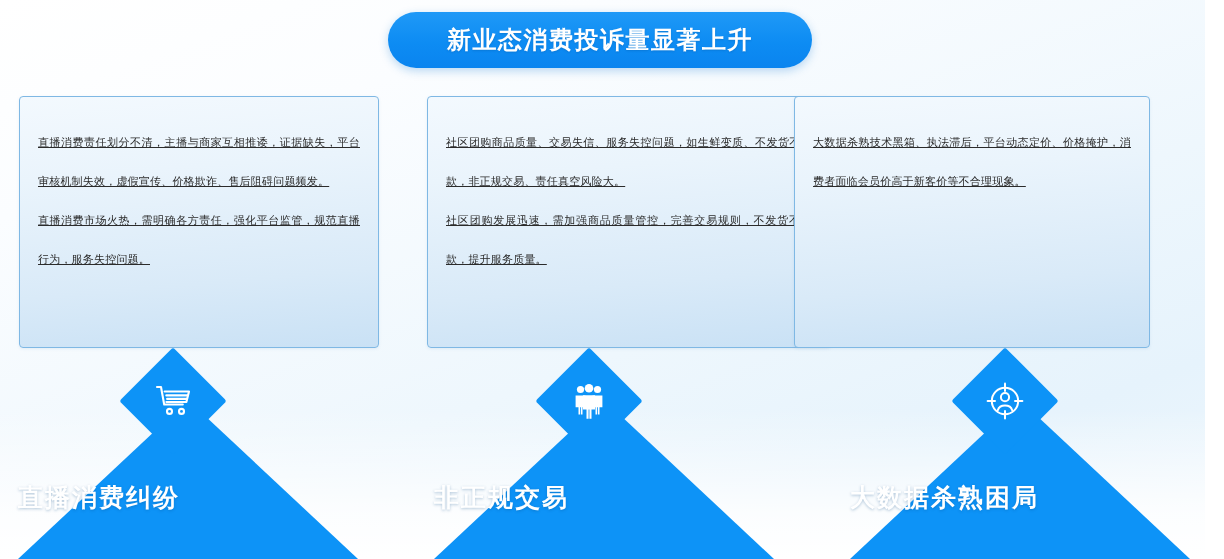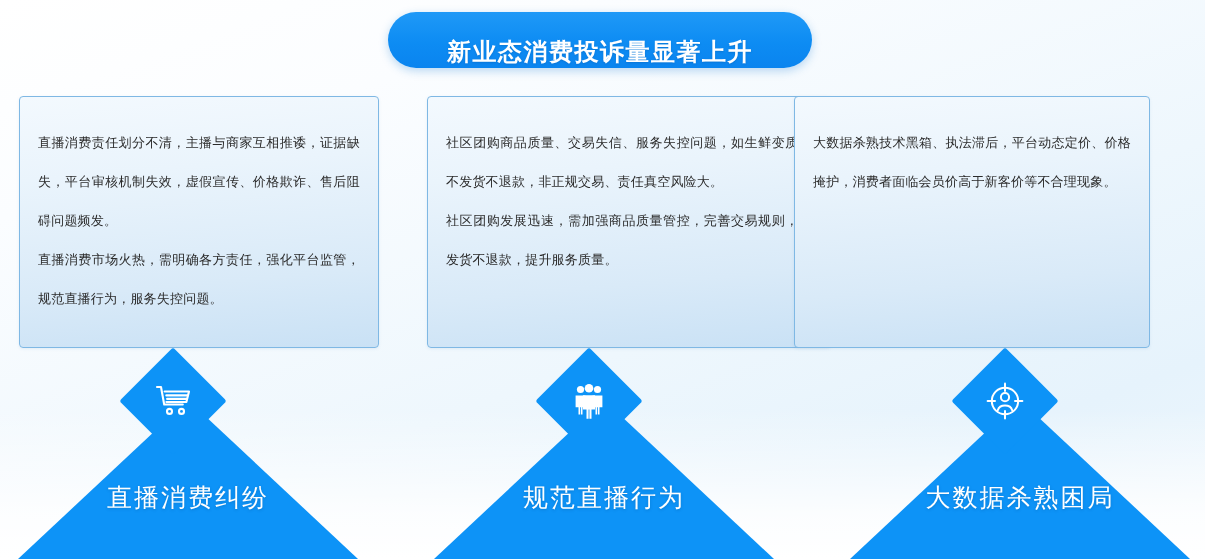--- a/index.html
+++ b/index.html
@@ -53,21 +53,21 @@
   .title-pill {
     position: absolute;
     left: 388px;
     top: 12px;
     width: 424px;
     height: 56px;
     border-radius: 28px;
     background: linear-gradient(180deg, #1f99f7 0%, #0d8cf3 55%, #0a84ef 100%);
     box-shadow: 0 3px 10px rgba(14,120,210,0.28);
     display: flex;
-    align-items: flex-end;
+    align-items: center;
     justify-content: center;
   }
   .title-pill-text {
     color: #ffffff;
     font-size: 24px;
     font-weight: bold;
     letter-spacing: 1.5px;
     text-shadow: 0 1px 2px rgba(0,60,120,0.22);
     white-space: nowrap;
   }
@@ -84,25 +84,26 @@
     box-shadow: 0 1px 3px rgba(90,140,190,0.12);
     padding: 26px 18px 0 18px;
   }
   .card-1 { left: 19px;  width: 360px; }
   .card-2 { left: 427px; width: 404px; }
   .card-3 { left: 794px; width: 356px; }
 
   .card-para {
     margin: 0;
     color: #2b2b2b;
-    font-size: 13px;
+    font-size: 11px;
     line-height: 39px;
     text-align: justify;
     text-justify: inter-ideograph;
     letter-spacing: 0.2px;
+    text-decoration: underline;
   }
   .card-para + .card-para { margin-top: 0; }
 
   
   .pyramid {
     position: absolute;
     top: 355px;
     width: 340px;
     height: 204px;
   }
@@ -141,24 +142,23 @@
     justify-content: center;
     pointer-events: none;
   }
   .diamond-icon svg { display: block; }
 
   .pyramid-label {
     position: absolute;
     left: 0;
     top: 126px;
     width: 340px;
-    text-align: center;
     color: #ffffff;
     font-size: 25px;
-    font-weight: normal;
+    font-weight: bold;
     letter-spacing: 2px;
     text-shadow: 0 1px 3px rgba(0,70,130,0.30);
     white-space: nowrap;
   }
 </style>
 </head>
 <body>
 
 <div id="stage">
 
@@ -209,21 +209,21 @@
         <circle cx="11.5" cy="8.5" r="3.6"></circle>
         <path d="M6.6 14.6 h9.8 v11.6 h-2.9 v7.4 h-1.6 v-7.4 h-0.8 v7.4 h-1.6 v-7.4 h-2.9 z"></path>
 
         <circle cx="28.5" cy="8.5" r="3.6"></circle>
         <path d="M23.6 14.6 h9.8 v11.6 h-2.9 v7.4 h-1.6 v-7.4 h-0.8 v7.4 h-1.6 v-7.4 h-2.9 z"></path>
 
         <circle cx="20" cy="7.2" r="4.3"></circle>
         <path d="M13.9 14.2 h12.2 v14.4 h-3.6 v9.1 h-2.1 v-9.1 h-0.8 v9.1 h-2.1 v-9.1 h-3.6 z"></path>
       </svg>
     </div>
-    <div class="pyramid-label">规范直播行为</div>
+    <div class="pyramid-label">非正规交易</div>
   </div>
 
   <div class="pyramid pyramid-3">
     <div class="tri"></div>
     <div class="diamond"></div>
     <div class="diamond-icon">
       <svg width="40" height="40" viewBox="0 0 40 40" fill="none" stroke="#ffffff" stroke-width="2" stroke-linecap="round" stroke-linejoin="round">
         <circle cx="20" cy="20" r="13.2"></circle>
         <path d="M20 2.6 v7.4"></path>
         <path d="M20 30 v7.4"></path>

